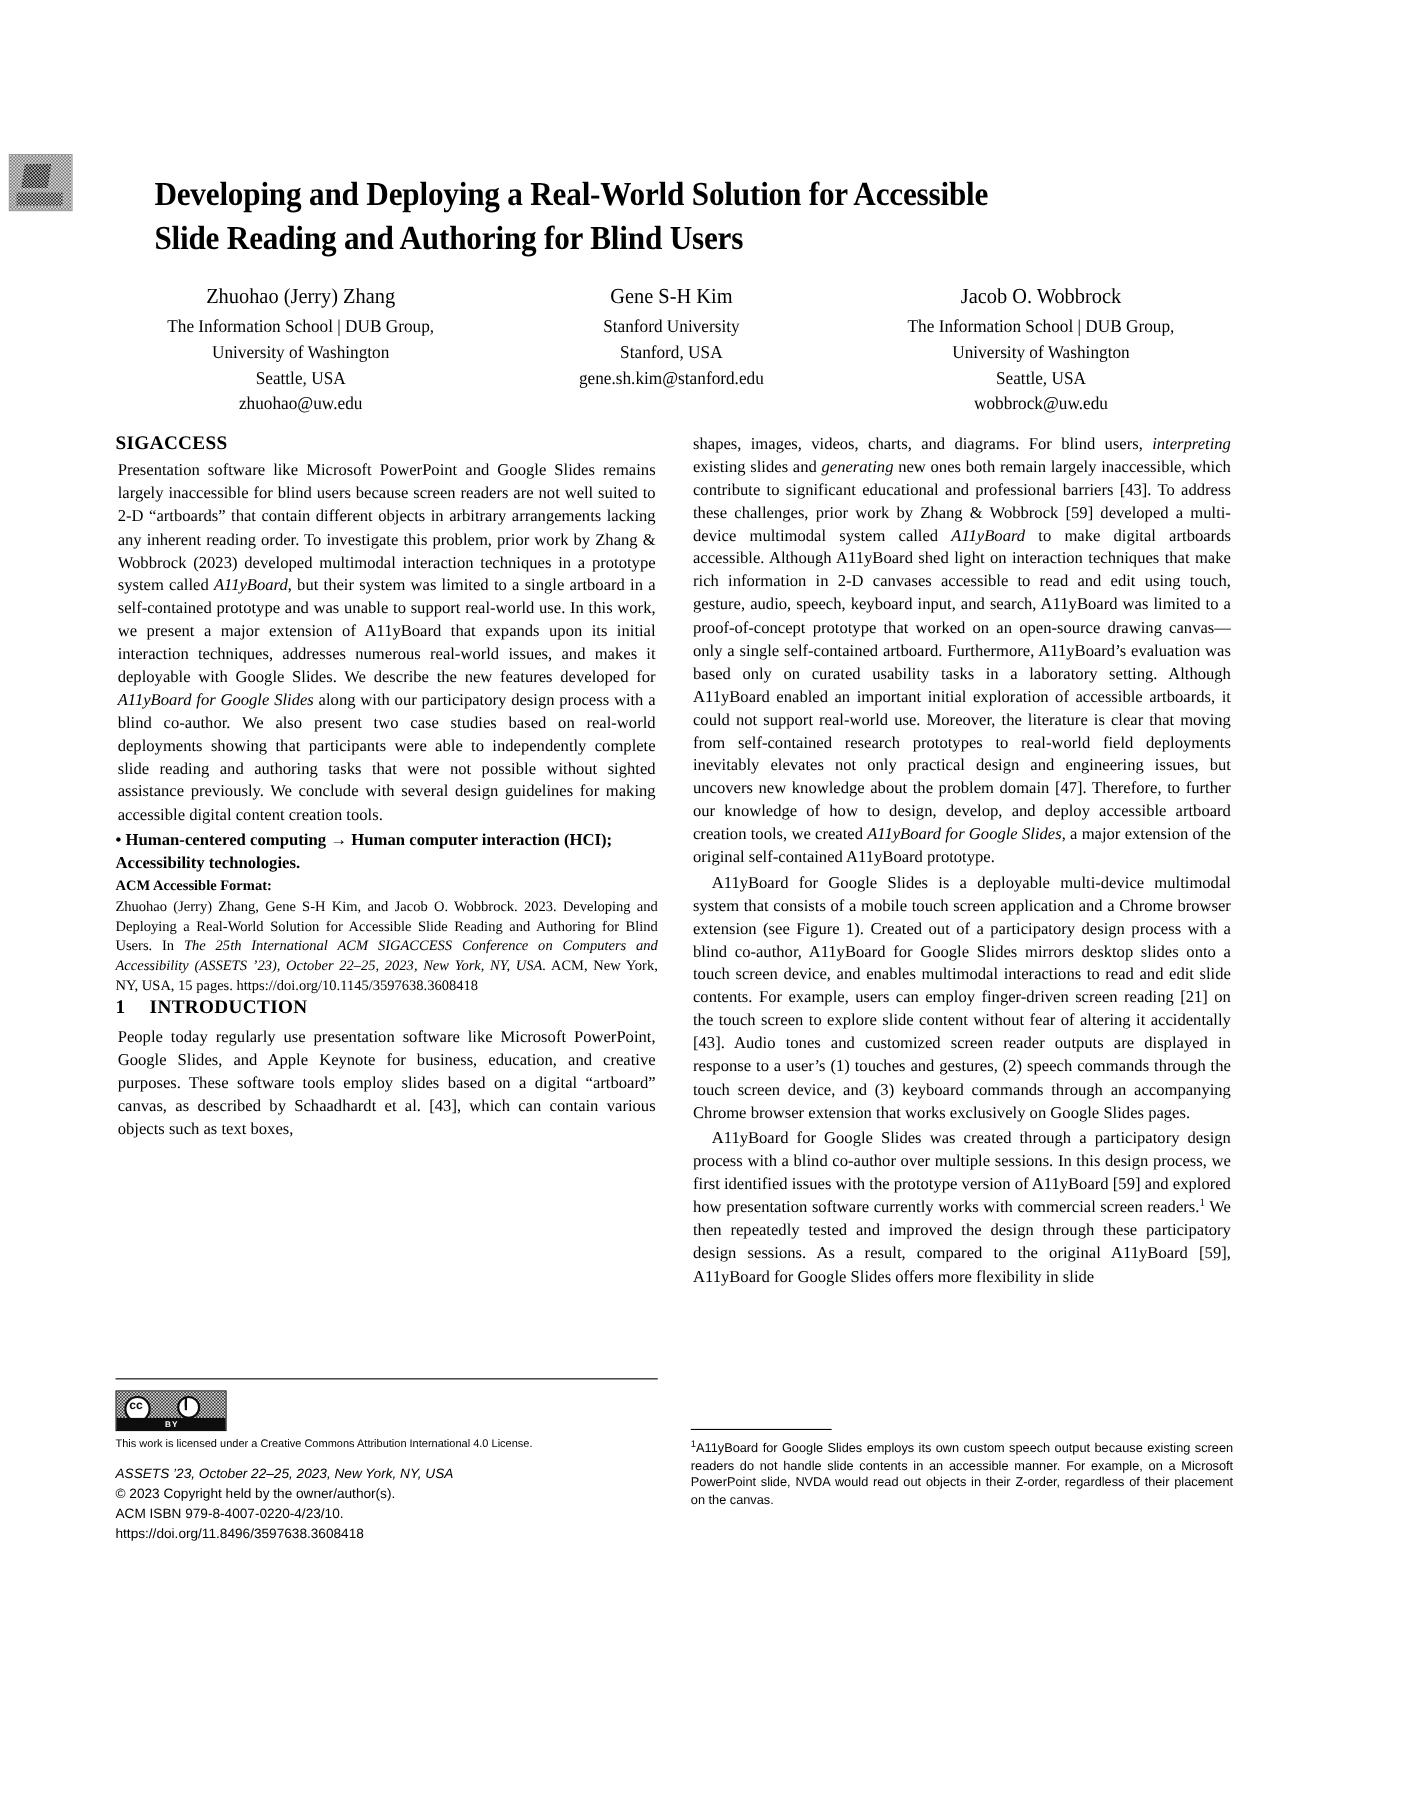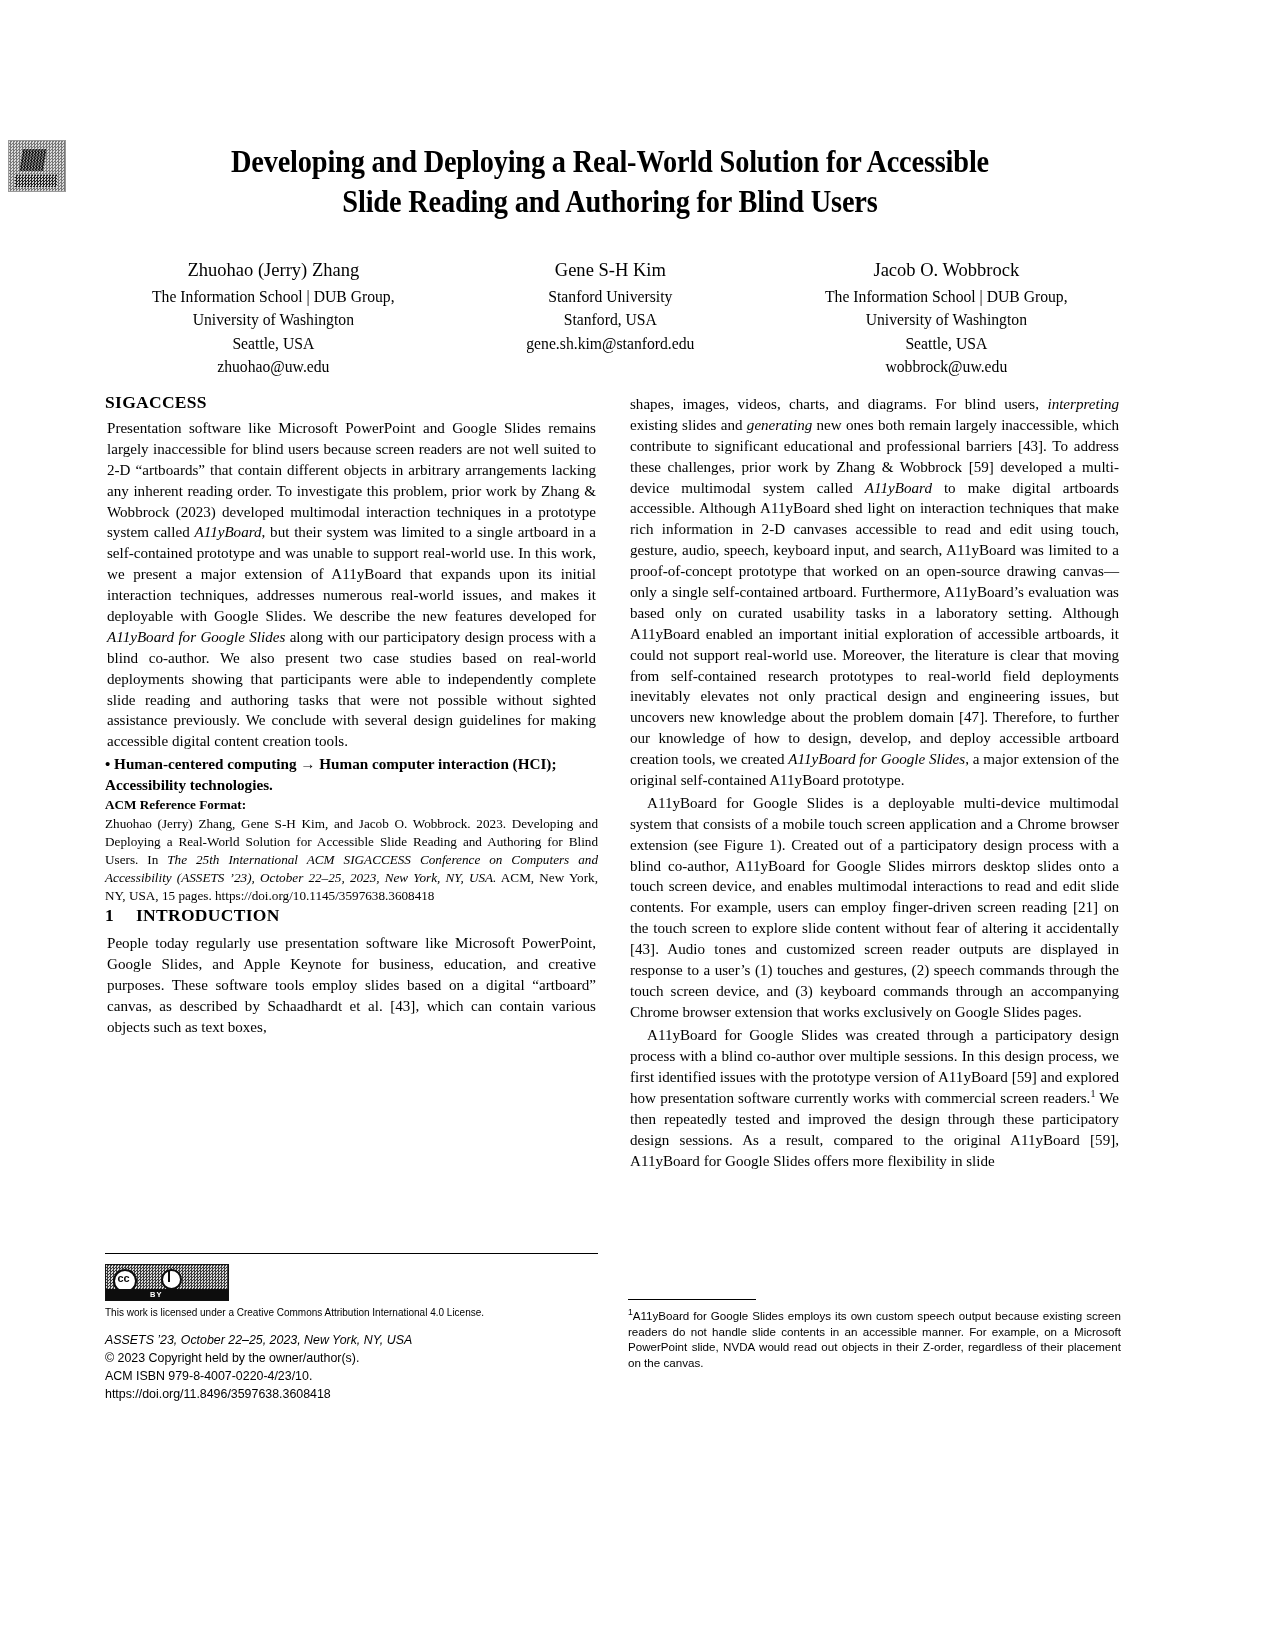--- a/index.html
+++ b/index.html
@@ -52,23 +52,23 @@
     width: 42px;
     height: 12px;
     background:
       repeating-conic-gradient(#222 0% 25%, #cfcfcf 0% 50%) 0 0 / 3px 3px;
   }
 
   
   .title-wrap {
     position: absolute;
     left: 105px;
-    top: 142px;
+    top: 156px;
     width: 1010px;
-    text-align: center;
+    text-align: left;
   }
   .paper-title {
     font-family: "Liberation Serif", "DejaVu Serif", serif;
     font-weight: bold;
     font-size: 30.5px;
     line-height: 1.32;
     letter-spacing: -0.2px;
     margin: 0;
     transform: scaleX(0.93);
     transform-origin: center top;
@@ -164,21 +164,21 @@
     width: 493px;
     font-family: "Liberation Sans", "DejaVu Sans", sans-serif;
   }
   .footer-rule {
     border: 0;
     border-top: 1px solid #000;
     margin: 0 0 10px 0;
     width: 100%;
   }
   .cc-badge {
-    width: 124px;
+    width: 101px;
     height: 37px;
     background:
       repeating-conic-gradient(#3a3a3a 0% 25%, #d8d8d8 0% 50%) 0 0 / 3px 3px;
     border: 1px solid #111;
     position: relative;
     box-sizing: border-box;
     margin-bottom: 5px;
   }
   .cc-badge .bar {
     position: absolute;
@@ -295,21 +295,21 @@
   </div>
 
   <div class="col col-left">
 
     <h2 class="sec">SIGACCESS</h2>
 
     <p class="body"><span>Presentation software like Microsoft PowerPoint and Google Slides remains largely inaccessible for blind users because screen readers are not well suited to 2-D “artboards” that contain different objects in arbitrary arrangements lacking any inherent reading order. To investigate this problem, prior work by Zhang &amp; Wobbrock (2023) developed multimodal interaction techniques in a prototype system called </span><i>A11yBoard</i><span>, but their system was limited to a single artboard in a self-contained prototype and was unable to support real-world use. In this work, we present a major extension of A11yBoard that expands upon its initial interaction techniques, addresses numerous real-world issues, and makes it deployable with Google Slides. We describe the new features developed for </span><i>A11yBoard for Google Slides</i><span> along with our participatory design process with a blind co-author. We also present two case studies based on real-world deployments showing that participants were able to independently complete slide reading and authoring tasks that were not possible without sighted assistance previously. We conclude with several design guidelines for making accessible digital content creation tools.</span></p>
 
     <p class="ccs">• Human-centered computing → Human computer interaction (HCI); Accessibility technologies.</p>
 
-    <p class="ref-head gap-before">ACM Reference Format:</p>
+    <p class="ref-head gap-before">ACM Accessible Format:</p>
     <p class="ref-body"><span>Zhuohao (Jerry) Zhang, Gene S-H Kim, and Jacob O. Wobbrock. 2023. Developing and Deploying a Real-World Solution for Accessible Slide Reading and Authoring for Blind Users. In </span><i>The 25th International ACM SIGACCESS Conference on Computers and Accessibility (ASSETS ’23), October 22–25, 2023, New York, NY, USA.</i><span> ACM, New York, NY, USA, 15 pages. https://doi.org/10.1145/3597638.3608418</span></p>
 
     <h2 class="sec numbered gap-before-lg"><span class="num">1</span><span>INTRODUCTION</span></h2>
     <p class="body">People today regularly use presentation software like Microsoft PowerPoint, Google Slides, and Apple Keynote for business, education, and creative purposes. These software tools employ slides based on a digital “artboard” canvas, as described by Schaadhardt et al. [43], which can contain various objects such as text boxes,</p>
   </div>
 
   <div class="col col-right">
     <p class="body"><span>shapes, images, videos, charts, and diagrams. For blind users, </span><i>interpreting</i><span> existing slides and </span><i>generating</i><span> new ones both remain largely inaccessible, which contribute to significant educational and professional barriers [43]. To address these challenges, prior work by Zhang &amp; Wobbrock [59] developed a multi-device multimodal system called </span><i>A11yBoard</i><span> to make digital artboards accessible. Although A11yBoard shed light on interaction techniques that make rich information in 2-D canvases accessible to read and edit using touch, gesture, audio, speech, keyboard input, and search, A11yBoard was limited to a proof-of-concept prototype that worked on an open-source drawing canvas—only a single self-contained artboard. Furthermore, A11yBoard’s evaluation was based only on curated usability tasks in a laboratory setting. Although A11yBoard enabled an important initial exploration of accessible artboards, it could not support real-world use. Moreover, the literature is clear that moving from self-contained research prototypes to real-world field deployments inevitably elevates not only practical design and engineering issues, but uncovers new knowledge about the problem domain [47]. Therefore, to further our knowledge of how to design, develop, and deploy accessible artboard creation tools, we created </span><i>A11yBoard for Google Slides</i><span>, a major extension of the original self-contained A11yBoard prototype.</span></p>
 
     <p class="body">A11yBoard for Google Slides is a deployable multi-device multimodal system that consists of a mobile touch screen application and a Chrome browser extension (see Figure 1). Created out of a participatory design process with a blind co-author, A11yBoard for Google Slides mirrors desktop slides onto a touch screen device, and enables multimodal interactions to read and edit slide contents. For example, users can employ finger-driven screen reading [21] on the touch screen to explore slide content without fear of altering it accidentally [43]. Audio tones and customized screen reader outputs are displayed in response to a user’s (1) touches and gestures, (2) speech commands through the touch screen device, and (3) keyboard commands through an accompanying Chrome browser extension that works exclusively on Google Slides pages.</p>

